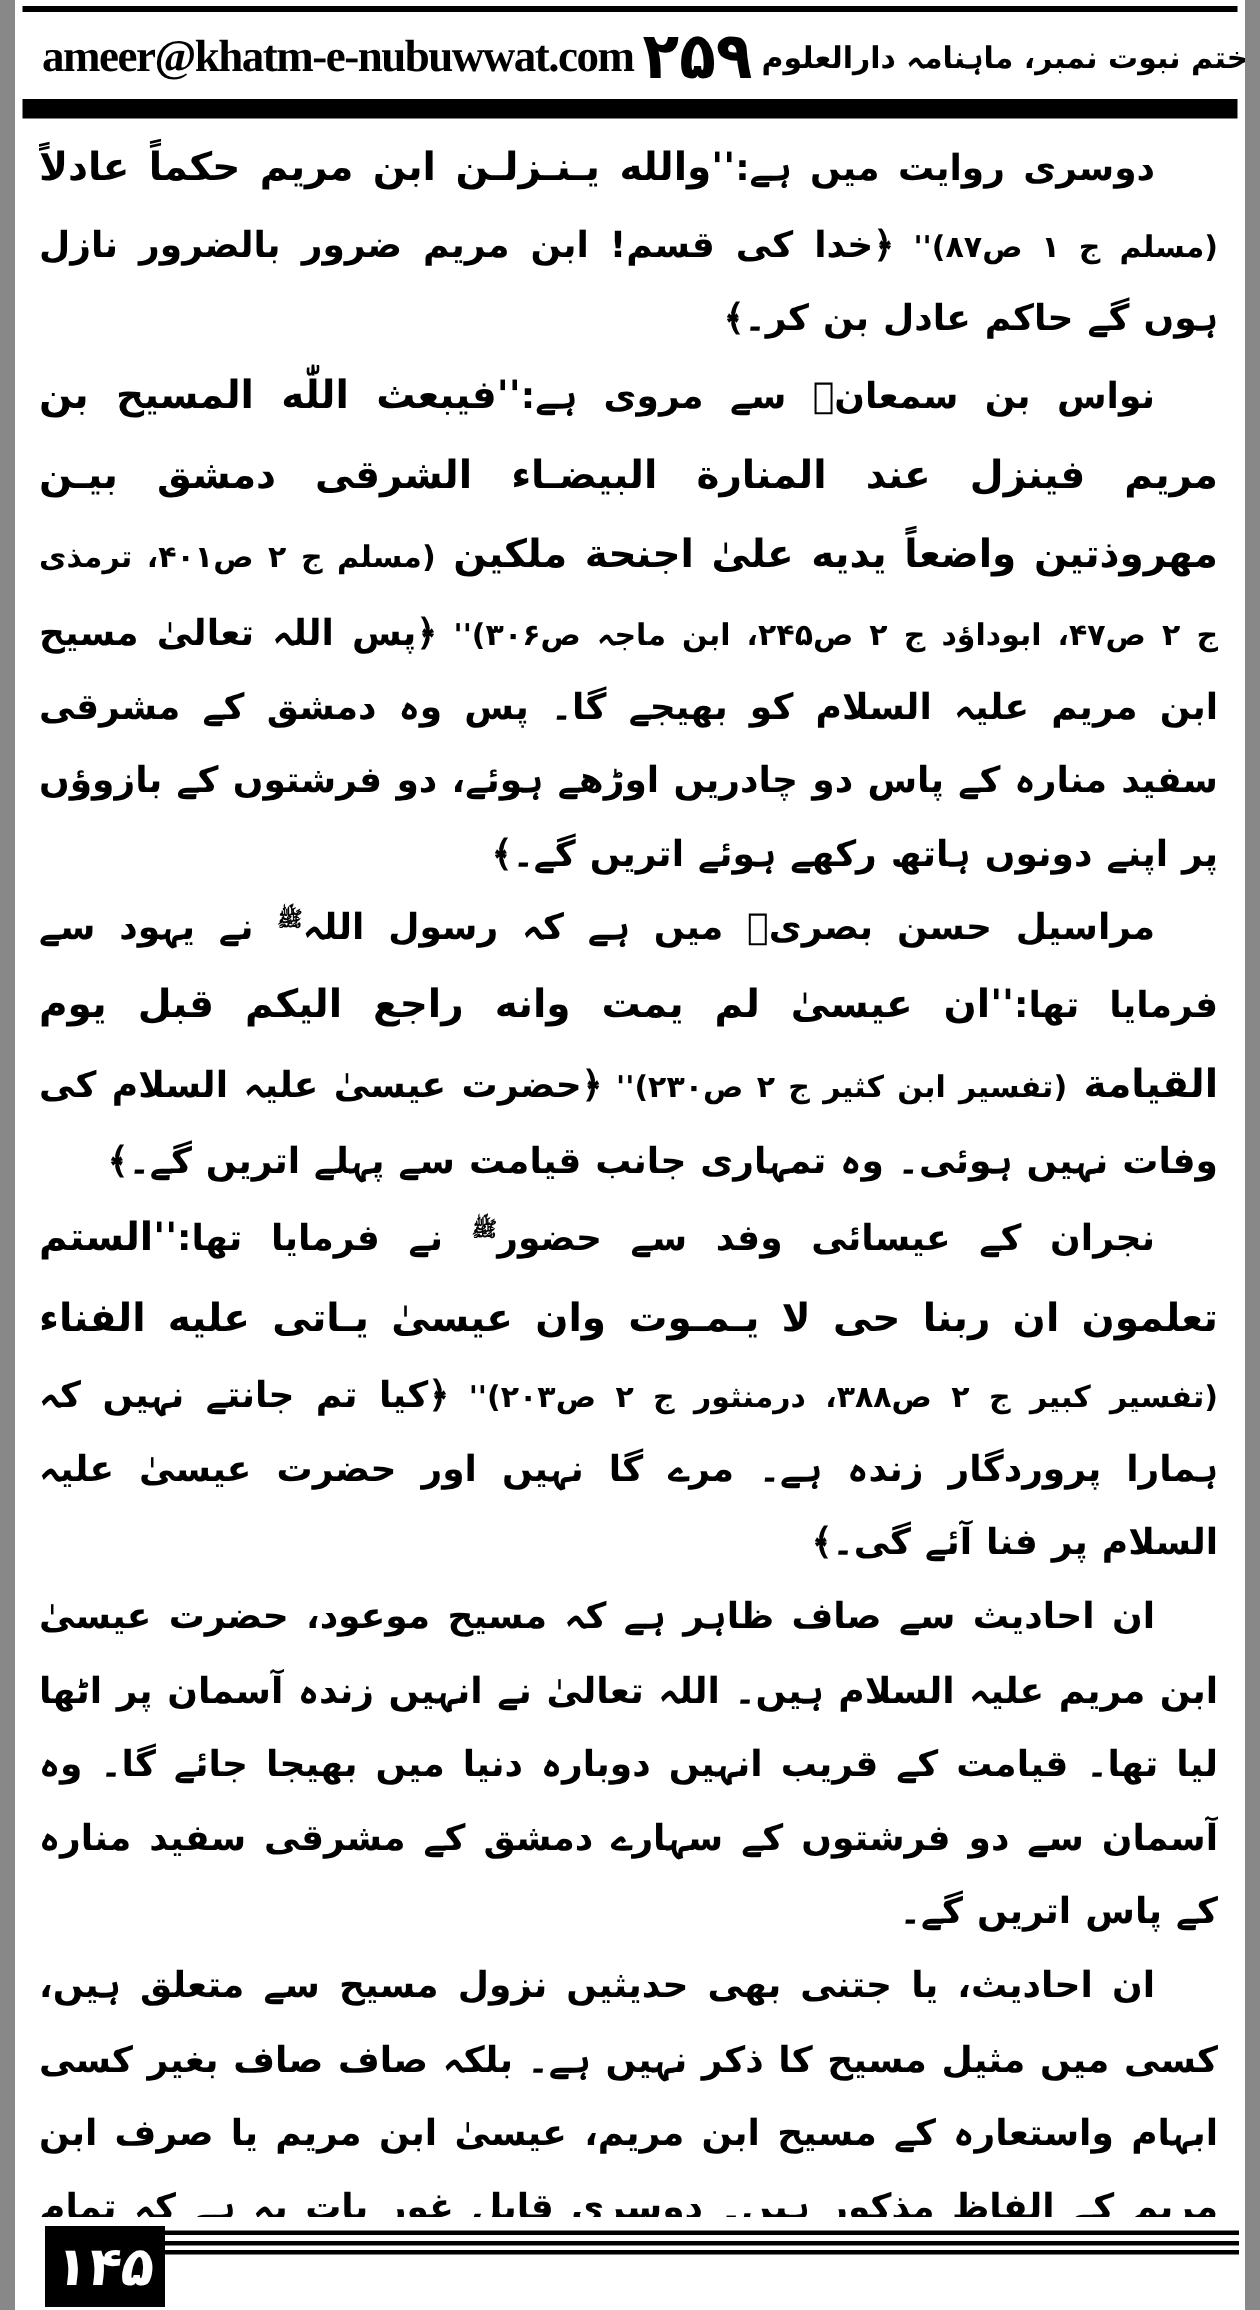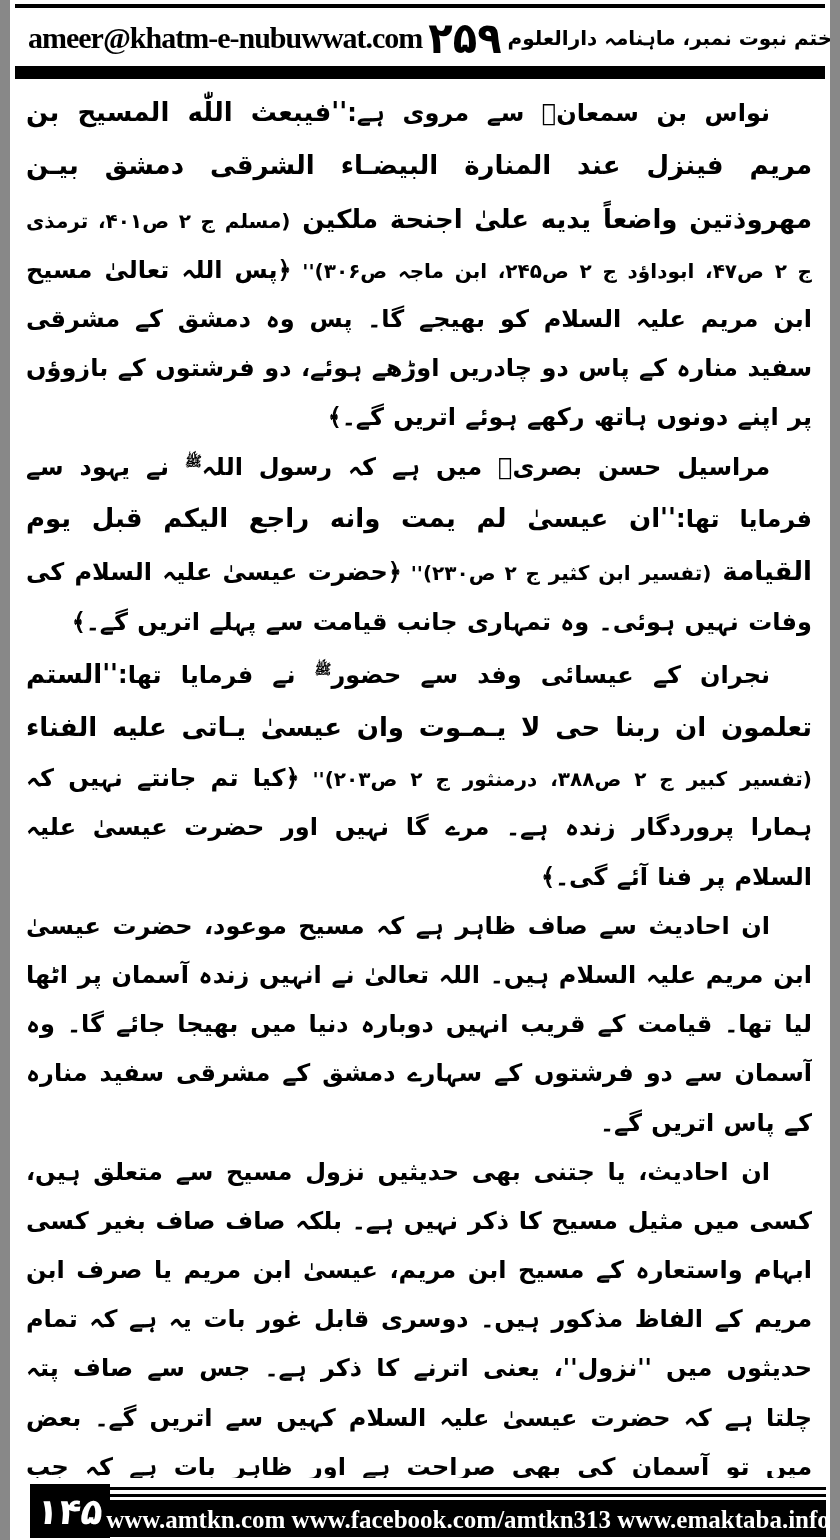--- a/index.html
+++ b/index.html
@@ -72,32 +72,30 @@
 
   <div class="header">
     <span class="email">ameer@khatm-e-nubuwwat.com</span>
     <span class="pageno">۲۵۹</span>
     <span class="journal-title">احتساب جلد ۵۵؍ ختم نبوت نمبر، ماہنامہ دارالعلوم</span>
   </div>
 
   <div class="head-bar"></div>
 
   <div class="body-text">
+      <p class="para"><span class="seg seg-urdu">دوسری روایت میں ہے:</span><span class="seg seg-arabic">''والله يـنـزلـن ابن مريم حكماً عادلاً </span><span class="seg seg-ref">(مسلم ج ۱ ص۸۷)'' </span><span class="seg seg-trans">﴿خدا کی قسم! ابن مریم ضرور بالضرور نازل ہوں گے حاکم عادل بن کر۔﴾</span></p>
       <p class="para"><span class="seg seg-urdu">نواس بن سمعانؓ سے مروی ہے:</span><span class="seg seg-arabic">''فیبعث اللّٰه المسیح بن مریم فینزل عند المنارة البیضـاء الشرقی دمشق بیـن مهروذتین واضعاً یدیه علیٰ اجنحة ملکین </span><span class="seg seg-ref">(مسلم ج ۲ ص۴۰۱، ترمذی ج ۲ ص۴۷، ابوداؤد ج ۲ ص۲۴۵، ابن ماجہ ص۳۰۶)'' </span><span class="seg seg-trans">﴿پس اللہ تعالیٰ مسیح ابن مریم علیہ السلام کو بھیجے گا۔ پس وہ دمشق کے مشرقی سفید منارہ کے پاس دو چادریں اوڑھے ہوئے، دو فرشتوں کے بازوؤں پر اپنے دونوں ہاتھ رکھے ہوئے اتریں گے۔﴾</span></p>
       <p class="para"><span class="seg seg-urdu">مراسیل حسن بصریؒ میں ہے کہ رسول اللہ</span><span class="seg seg-saw">ﷺ</span><span class="seg seg-urdu"> نے یہود سے فرمایا تھا:</span><span class="seg seg-arabic">''ان عیسیٰ لم یمت وانه راجع الیکم قبل یوم القیامة </span><span class="seg seg-ref">(تفسیر ابن کثیر ج ۲ ص۲۳۰)'' </span><span class="seg seg-trans">﴿حضرت عیسیٰ علیہ السلام کی وفات نہیں ہوئی۔ وہ تمہاری جانب قیامت سے پہلے اتریں گے۔﴾</span></p>
       <p class="para"><span class="seg seg-urdu">نجران کے عیسائی وفد سے حضور</span><span class="seg seg-saw">ﷺ</span><span class="seg seg-urdu"> نے فرمایا تھا:</span><span class="seg seg-arabic">''الستم تعلمون ان ربنا حی لا یـمـوت وان عیسیٰ یـاتی علیه الفناء </span><span class="seg seg-ref">(تفسیر کبیر ج ۲ ص۳۸۸، درمنثور ج ۲ ص۲۰۳)'' </span><span class="seg seg-trans">﴿کیا تم جانتے نہیں کہ ہمارا پروردگار زندہ ہے۔ مرے گا نہیں اور حضرت عیسیٰ علیہ السلام پر فنا آئے گی۔﴾</span></p>
       <p class="para"><span class="seg seg-urdu">ان احادیث سے صاف ظاہر ہے کہ مسیح موعود، حضرت عیسیٰ ابن مریم علیہ السلام ہیں۔ اللہ تعالیٰ نے انہیں زندہ آسمان پر اٹھا لیا تھا۔ قیامت کے قریب انہیں دوبارہ دنیا میں بھیجا جائے گا۔ وہ آسمان سے دو فرشتوں کے سہارے دمشق کے مشرقی سفید منارہ کے پاس اتریں گے۔</span></p>
       <p class="para"><span class="seg seg-urdu">ان احادیث، یا جتنی بھی حدیثیں نزول مسیح سے متعلق ہیں، کسی میں مثیل مسیح کا ذکر نہیں ہے۔ بلکہ صاف صاف بغیر کسی ابہام واستعارہ کے مسیح ابن مریم، عیسیٰ ابن مریم یا صرف ابن مریم کے الفاظ مذکور ہیں۔ دوسری قابل غور بات یہ ہے کہ تمام حدیثوں میں ''نزول''، یعنی اترنے کا ذکر ہے۔ جس سے صاف پتہ چلتا ہے کہ حضرت عیسیٰ علیہ السلام کہیں سے اتریں گے۔ بعض میں تو آسمان کی بھی صراحت ہے اور ظاہر بات ہے کہ جب آسمان پر اٹھائے گئے ہیں تو نزول بھی وہیں سے ہوگا۔</span></p>
     </div>
 
   <div class="foot-badge">
     <span>۱۴۵</span>
   </div>
   <div class="foot-lines">
     <div class="rule"></div>
     <div class="rule"></div>
     <div class="rule"></div>
   </div>
-  <div class="foot-bar">
-    <span class="foot-links">www.amtkn.com www.facebook.com/amtkn313 www.emaktaba.info</span>
-  </div>
 
 </div>
 
 </body></html>

